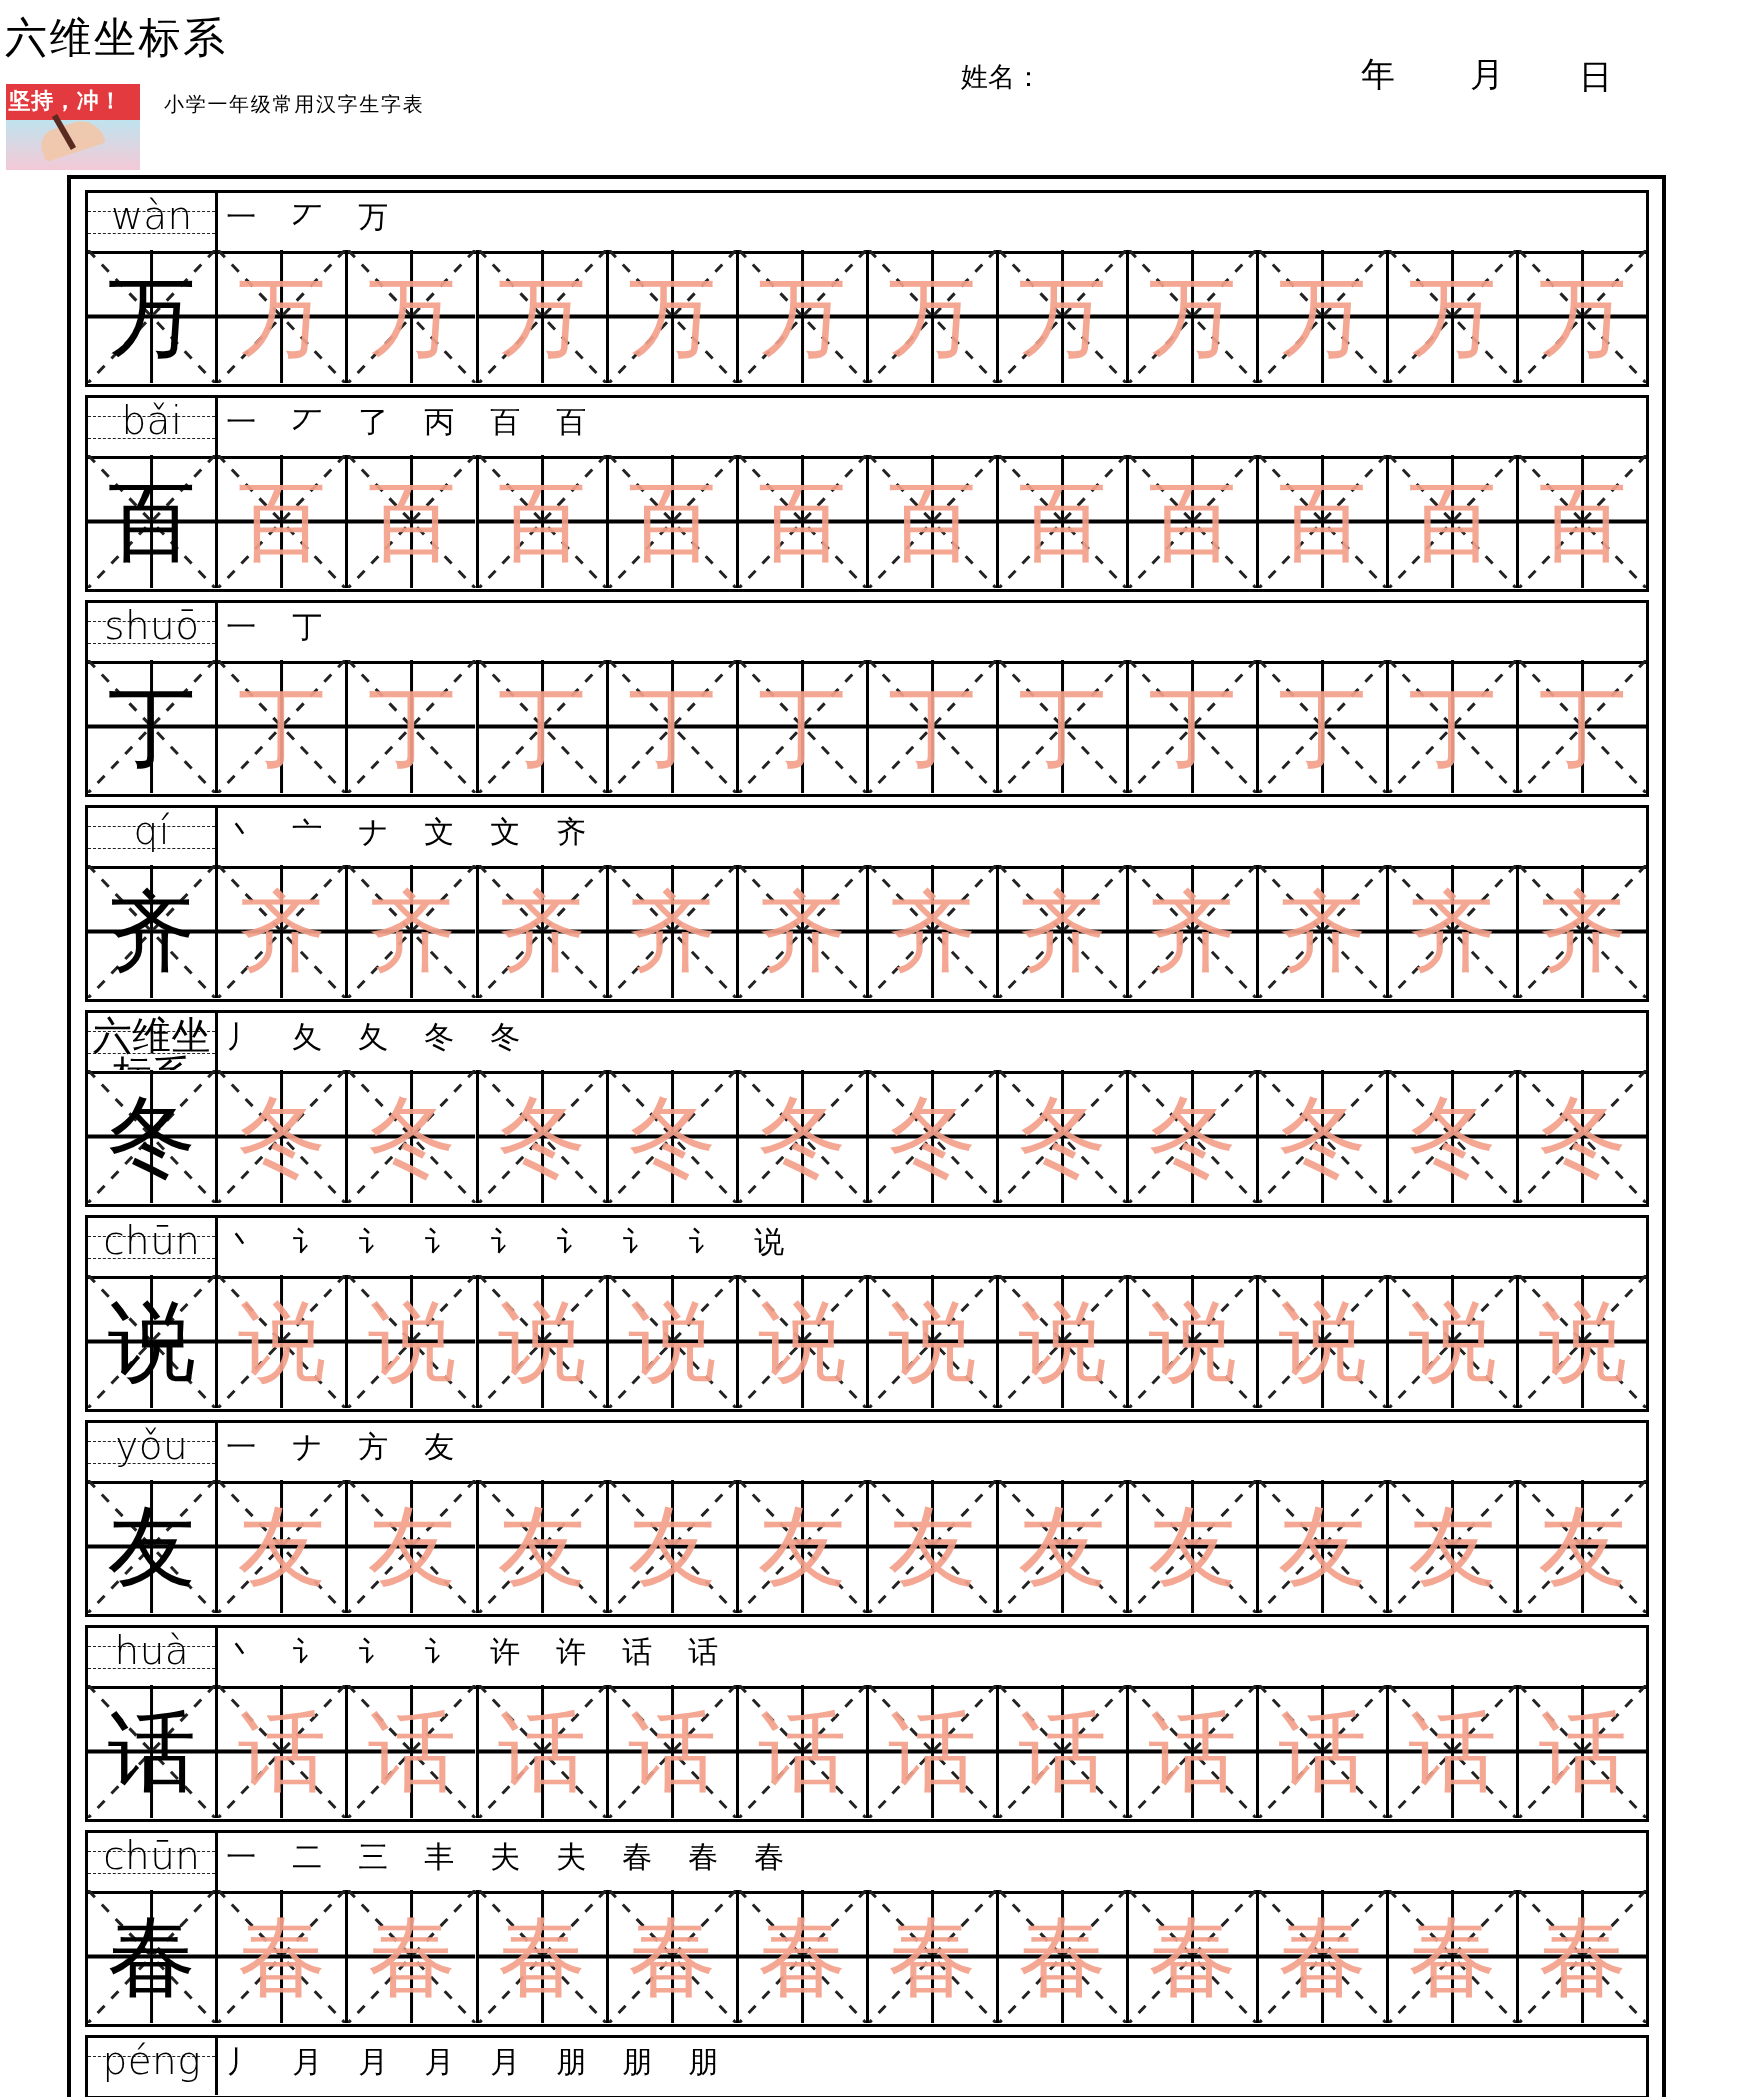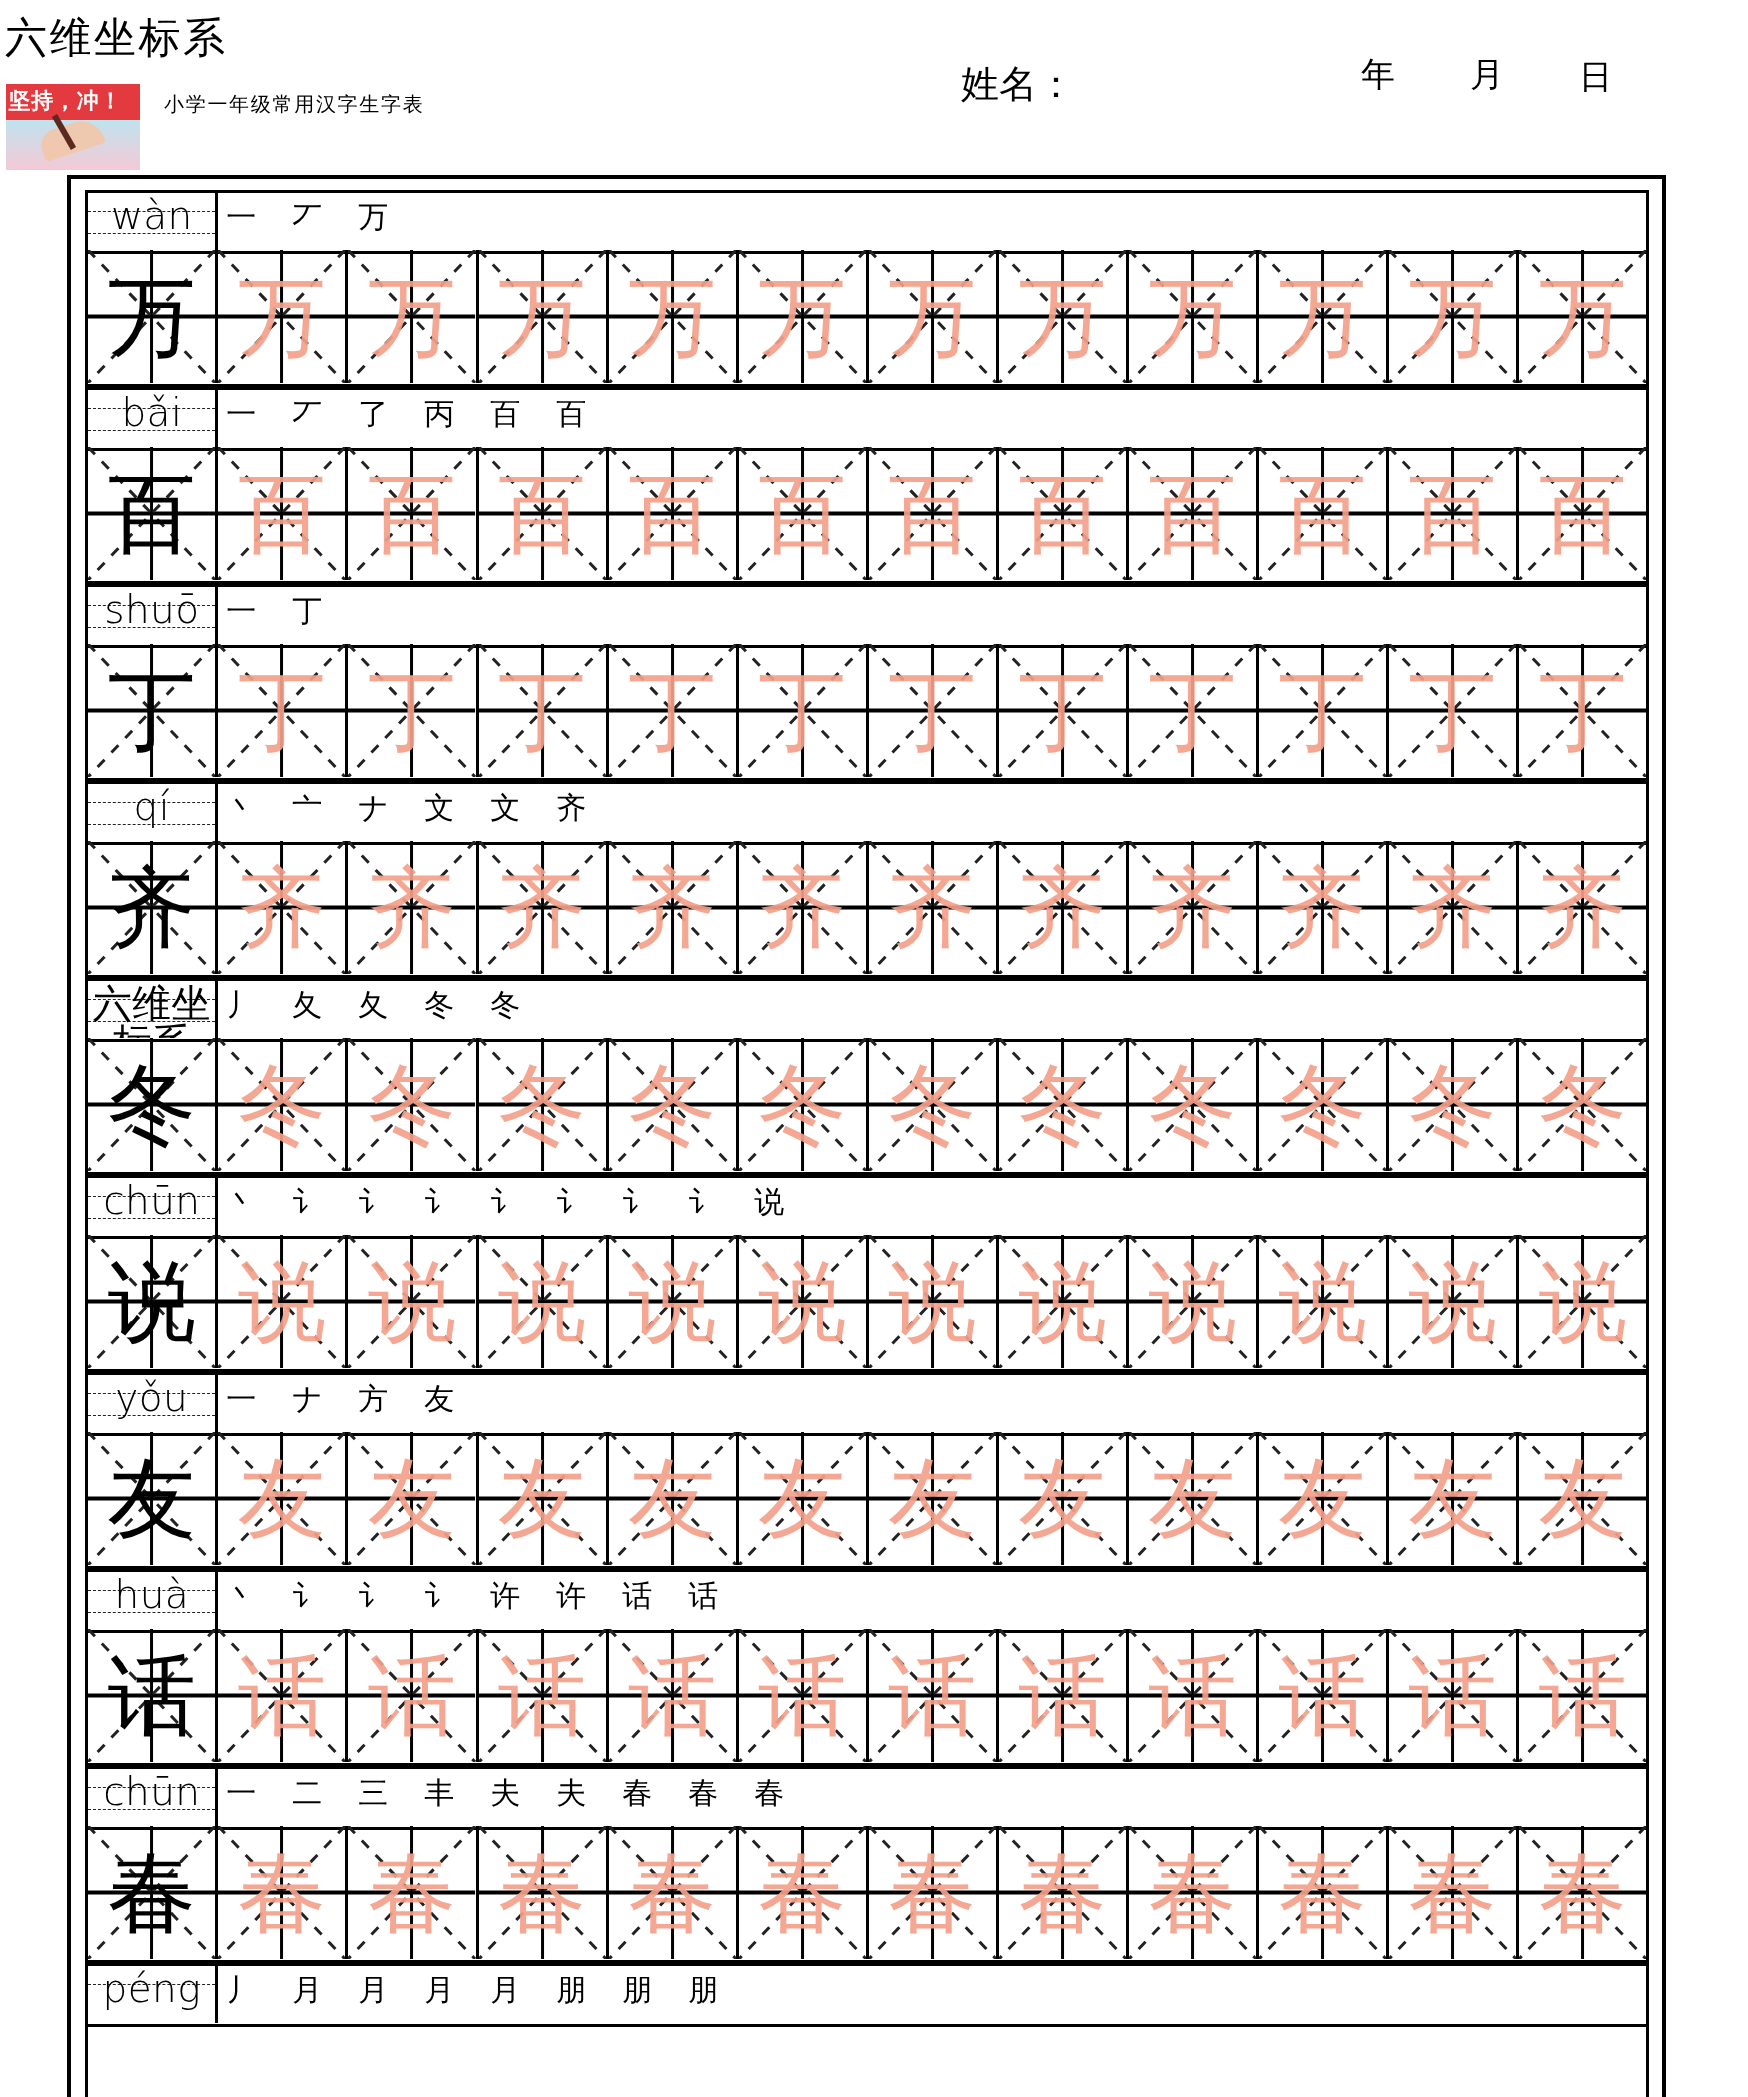--- a/index.html
+++ b/index.html
@@ -10,31 +10,31 @@
   .logo { position: absolute; left: 5.9px; top: 84px; width: 134px; height: 86px;
           background: linear-gradient(180deg, #e23a3f 0%, #e23a3f 42%, #bfe3ee 42%, #f4c9d6 100%);
           overflow: hidden; }
   .logo-text { position: absolute; left: 2.5px; top: 1.7px; color: #ffffff; font-family: "DejaVu Sans", sans-serif;
                font-weight: bold; font-size: 22px; letter-spacing: 0.8px; white-space: nowrap; }
   .logo-hands { position: absolute; left: 34px; top: 40px; width: 63px; height: 29px;
                 background: #f2c6a8; border-radius: 17px 25px 4.2px 4.2px; transform: rotate(-18deg); opacity: .9; }
   .logo-pen { position: absolute; left: 55px; top: 29px; width: 5.9px; height: 38px; background: #5a2a20; transform: rotate(-30deg); }
   .subtitle { position: absolute; left: 164px; top: 91px; font-size: 20px; letter-spacing: 1.7px; }
 
-  .name-label { position: absolute; left: 961px; top: 59px; font-size: 38px; }
+  .name-label { position: absolute; left: 961px; top: 59px; font-size: 27px; }
   .date-year  { position: absolute; left: 1361px; top: 52px; font-size: 34px; }
   .date-month { position: absolute; left: 1470px; top: 52px; font-size: 34px; }
   .date-day   { position: absolute; left: 1579px; top: 55px; font-size: 33px; }
 
   .frame { position: absolute; left: 67px; top: 175px; width: 1599px; height: 2084px;
            border: 4.2px solid #000; box-sizing: border-box; }
   .sheet { position: absolute; left: 14.3px; top: 11px; width: 1564px; }
 
   .block { position: relative; width: 1564px; height: 197px; border: 3.4px solid #000; box-sizing: border-box;
-           margin-bottom: 0; }
+           margin-bottom: 8px; }
   .block:last-child { margin-bottom: 0; }
 
   .top-row { position: absolute; left: 0; top: 0; width: 100%; height: 61px;
              border-bottom: 3.4px solid #000; box-sizing: border-box; }
   .pinyin-cell { position: absolute; left: 0; top: 0; width: 130px; height: 57px;
                  border-right: 3.4px solid #000; box-sizing: border-box; overflow: hidden; }
   .pinyin-cell .guide { position: absolute; left: 0; right: 0; height: 0; border-top: 1.7px dashed #222; }
   .pinyin-cell .g1 { top: 17.6px; }
   .pinyin-cell .g2 { top: 40px; }
   .pinyin-text { position: absolute; left: 0; right: 0; top: 2.5px; text-align: center;

